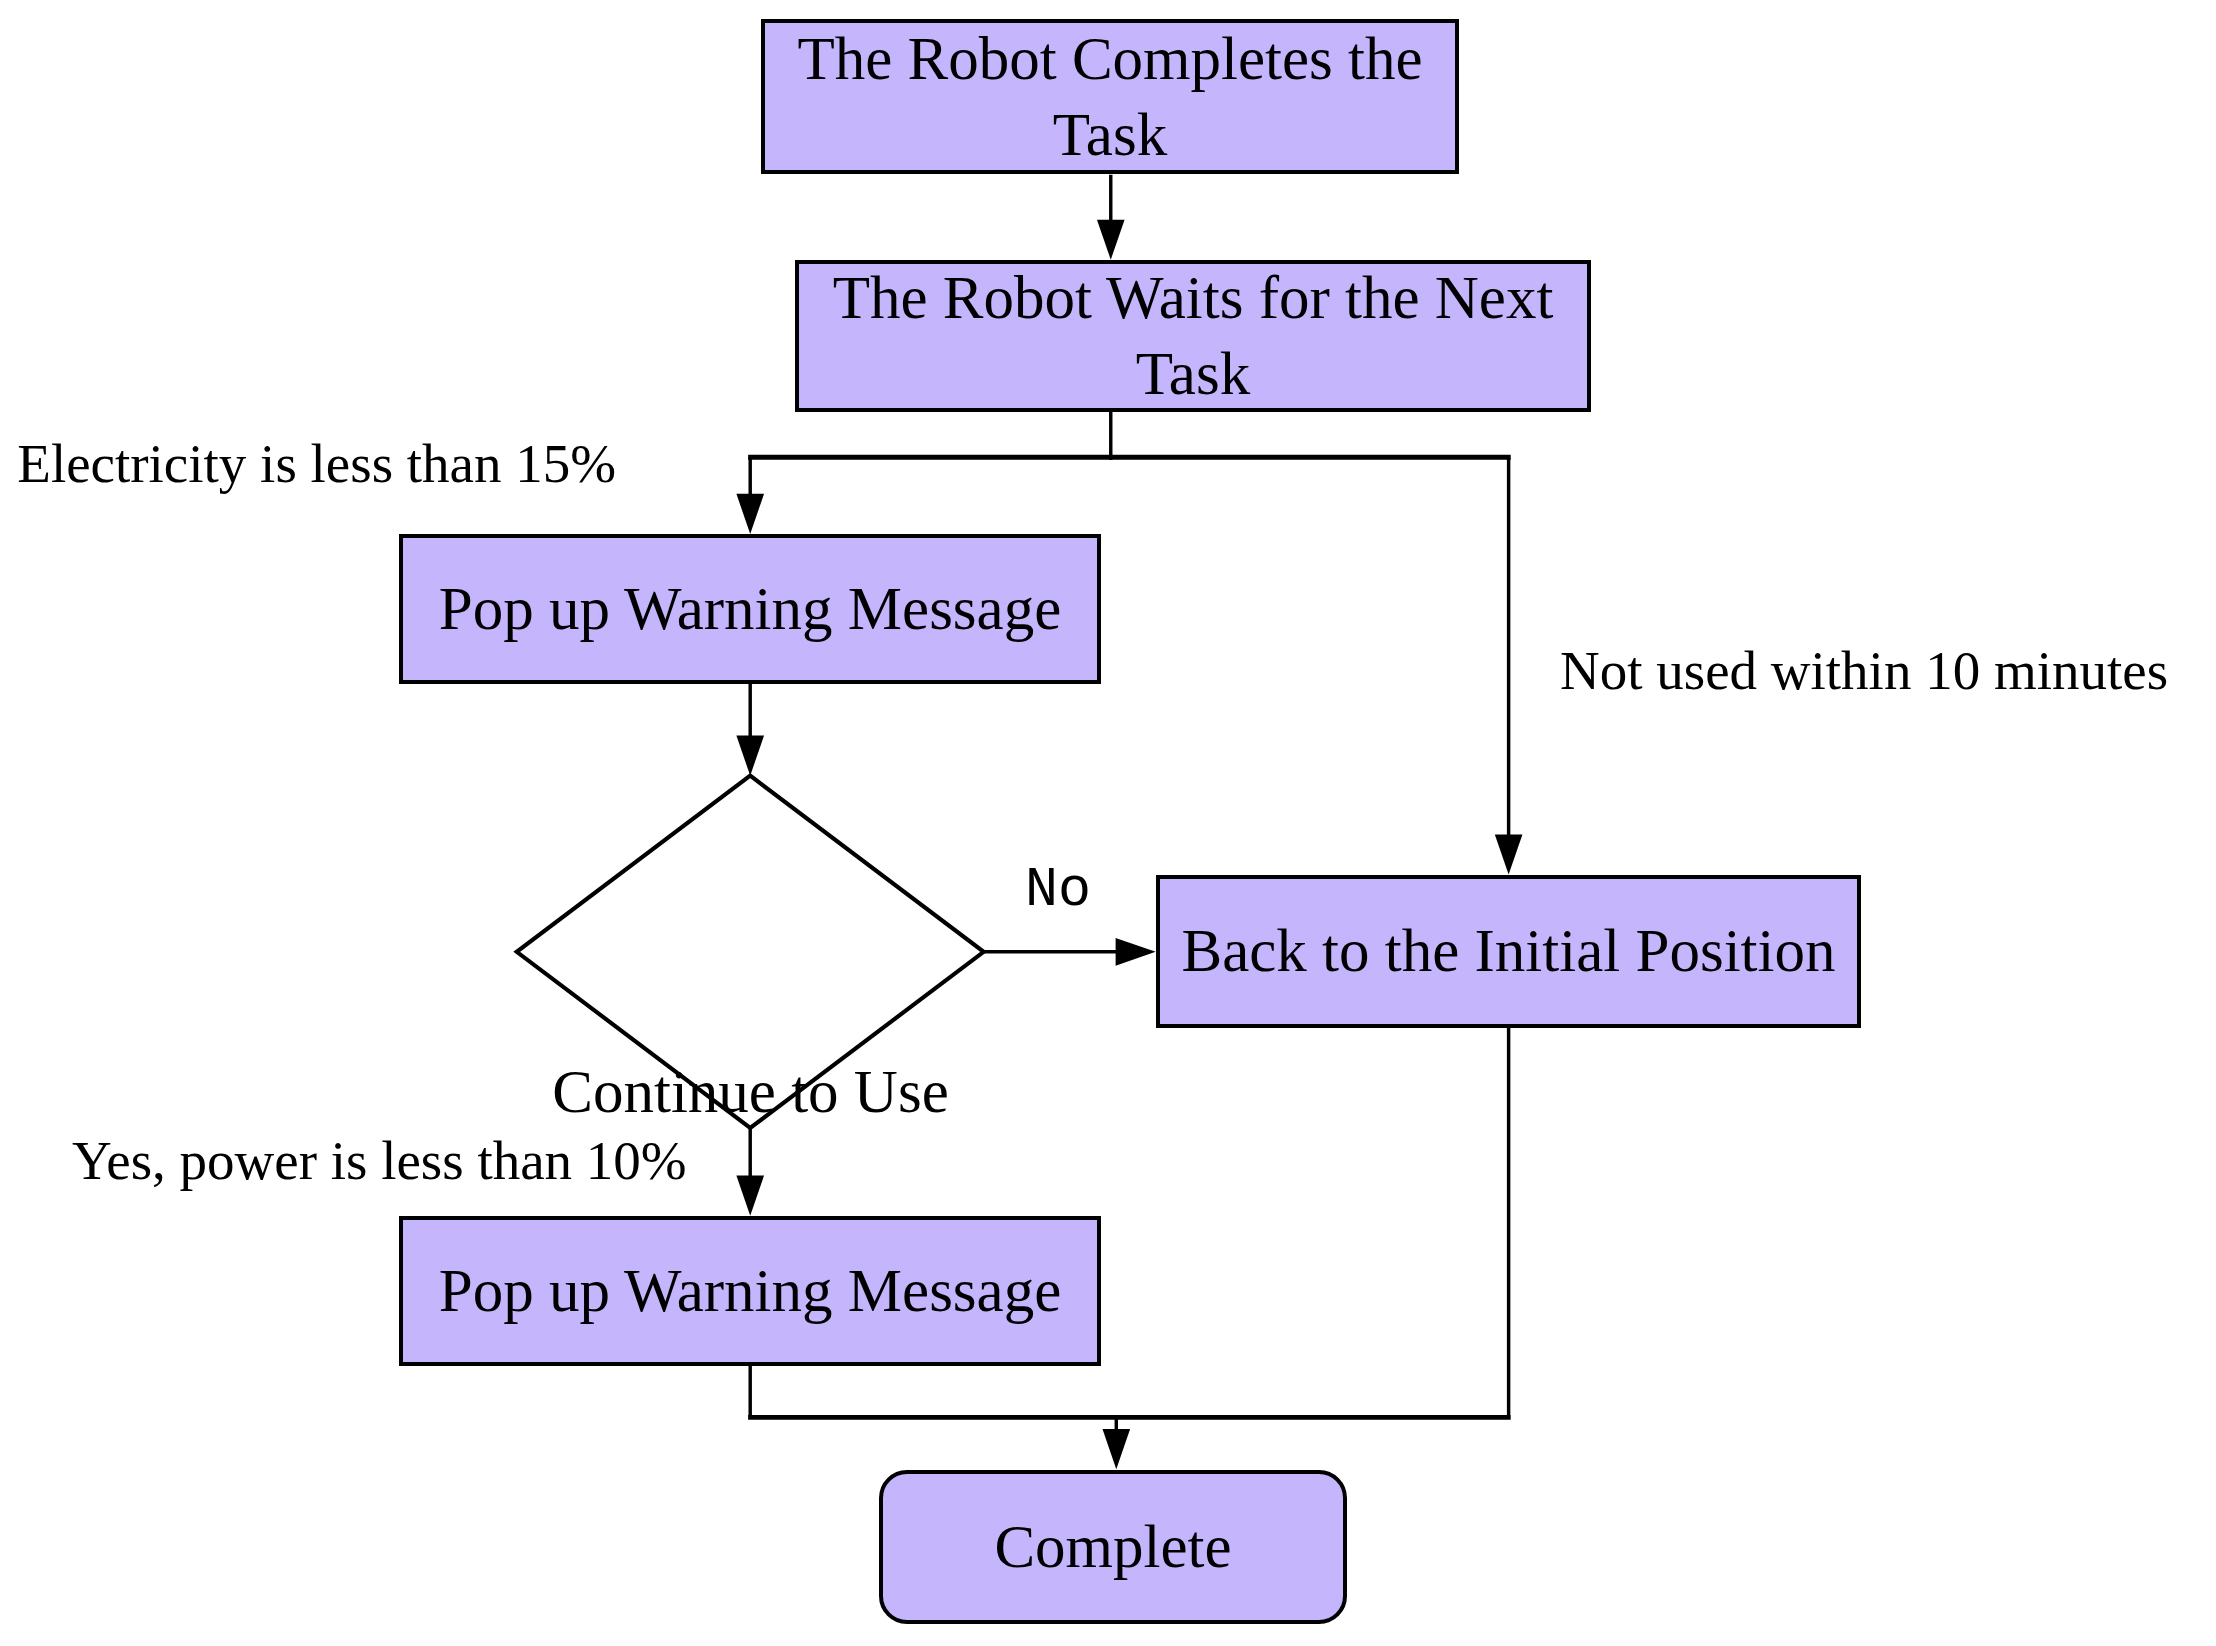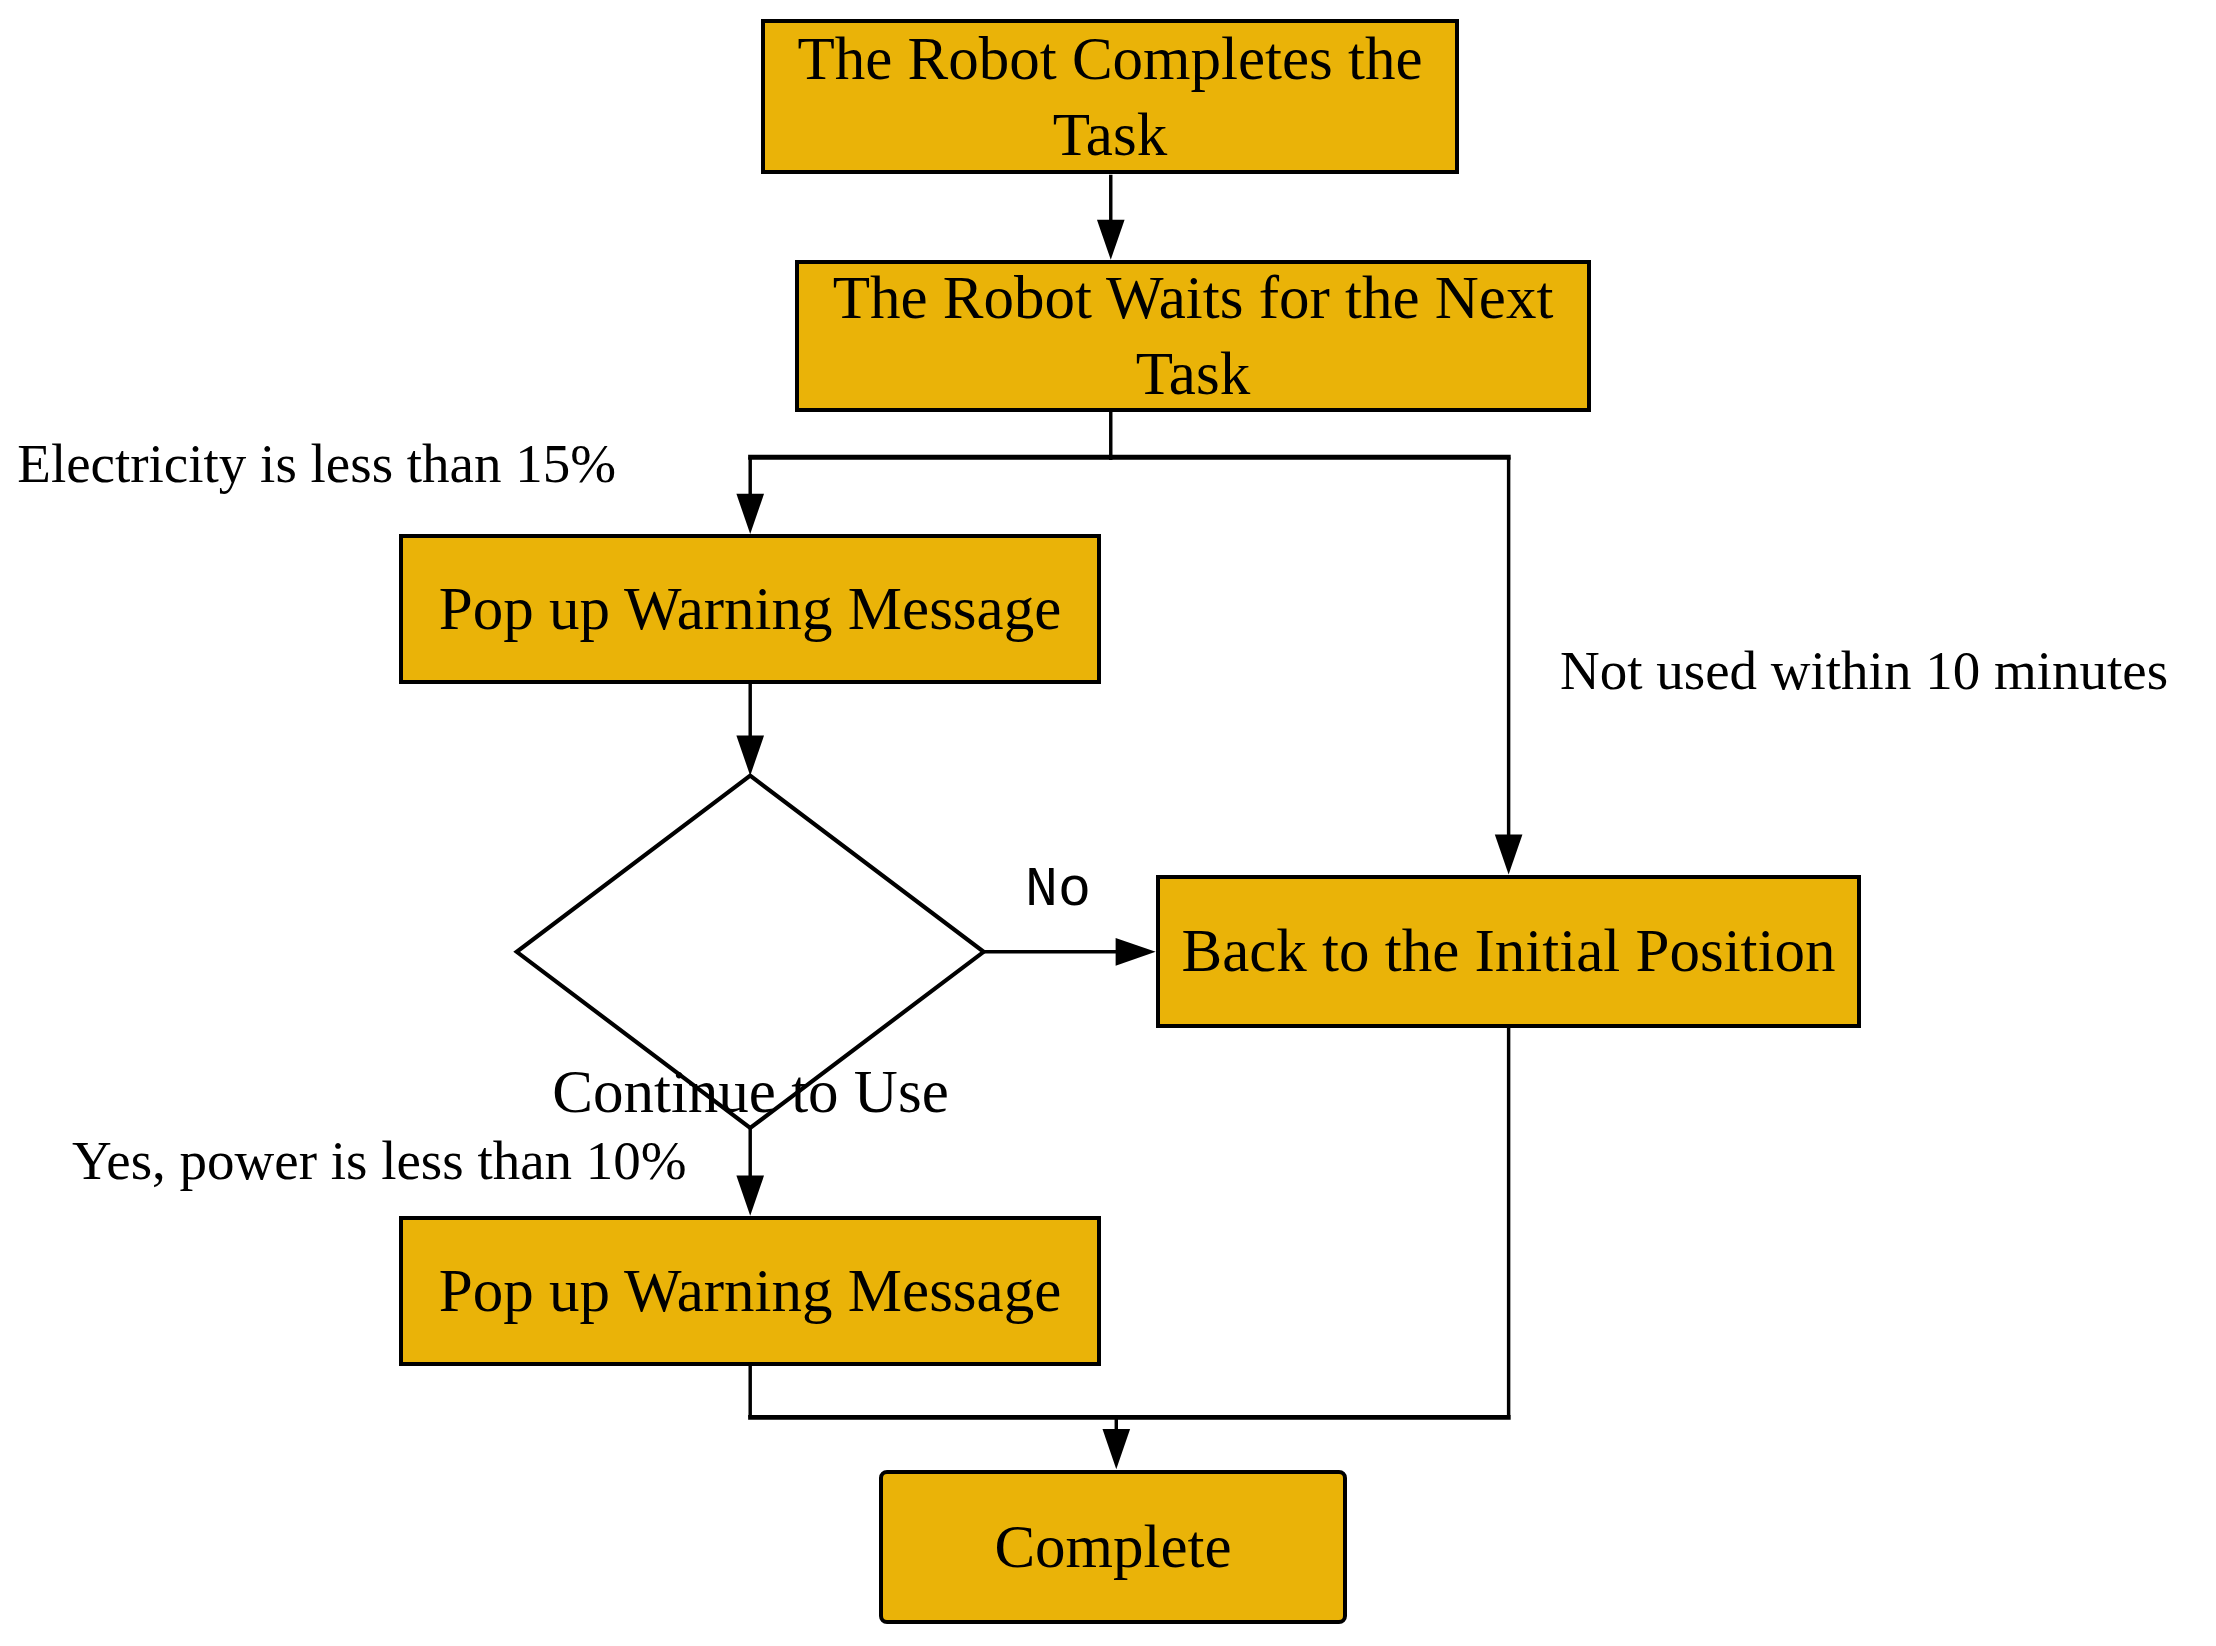--- a/index.html
+++ b/index.html
@@ -20,30 +20,30 @@
     position: absolute;
     left: 0;
     top: 0;
     width: 2216px;
     height: 1646px;
   }
   .node {
     position: absolute;
     box-sizing: border-box;
     border: 4.1px solid #000000;
-    background: #eab308;
+    background: #c4b5fd;
     display: flex;
     align-items: center;
     justify-content: center;
     text-align: center;
     font-size: 61px;
     line-height: 1.25;
   }
   .node.terminal {
-    border-radius: 8px;
+    border-radius: 28px;
   }
   .diamond-text {
     position: absolute;
     display: flex;
     align-items: flex-end;
     justify-content: center;
     text-align: center;
     font-size: 61px;
     line-height: 1.2;
     background: transparent;

